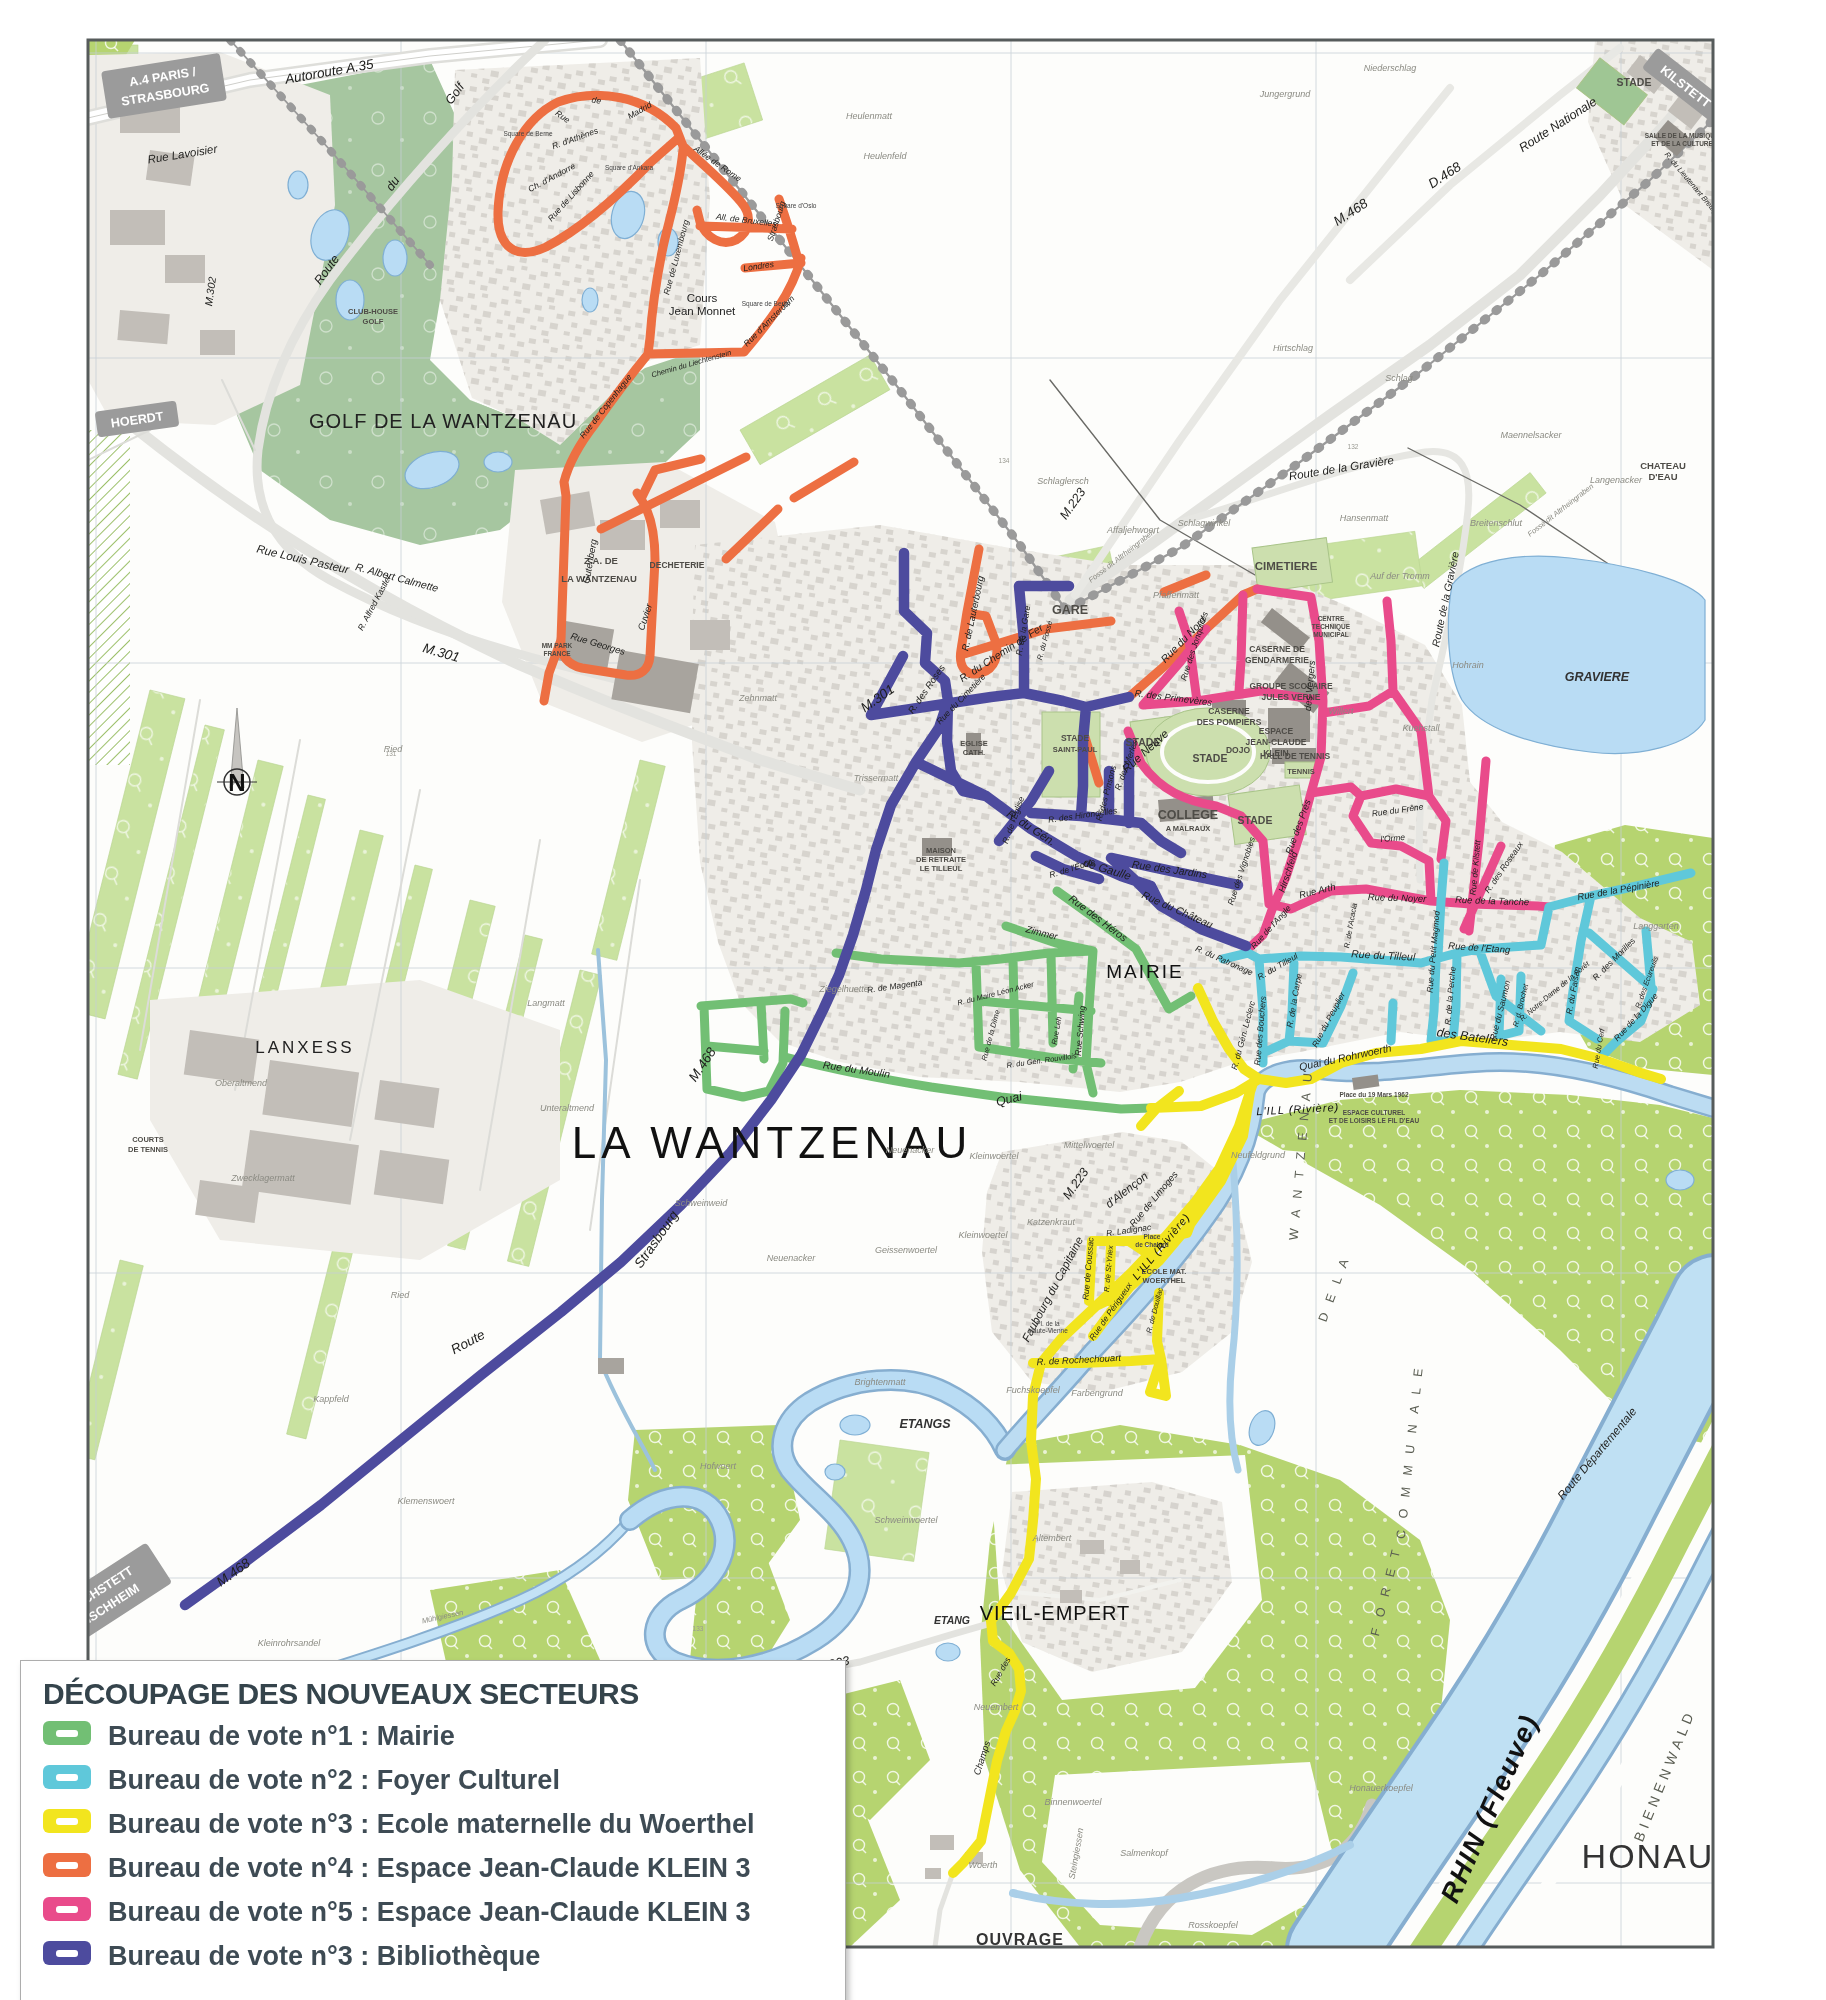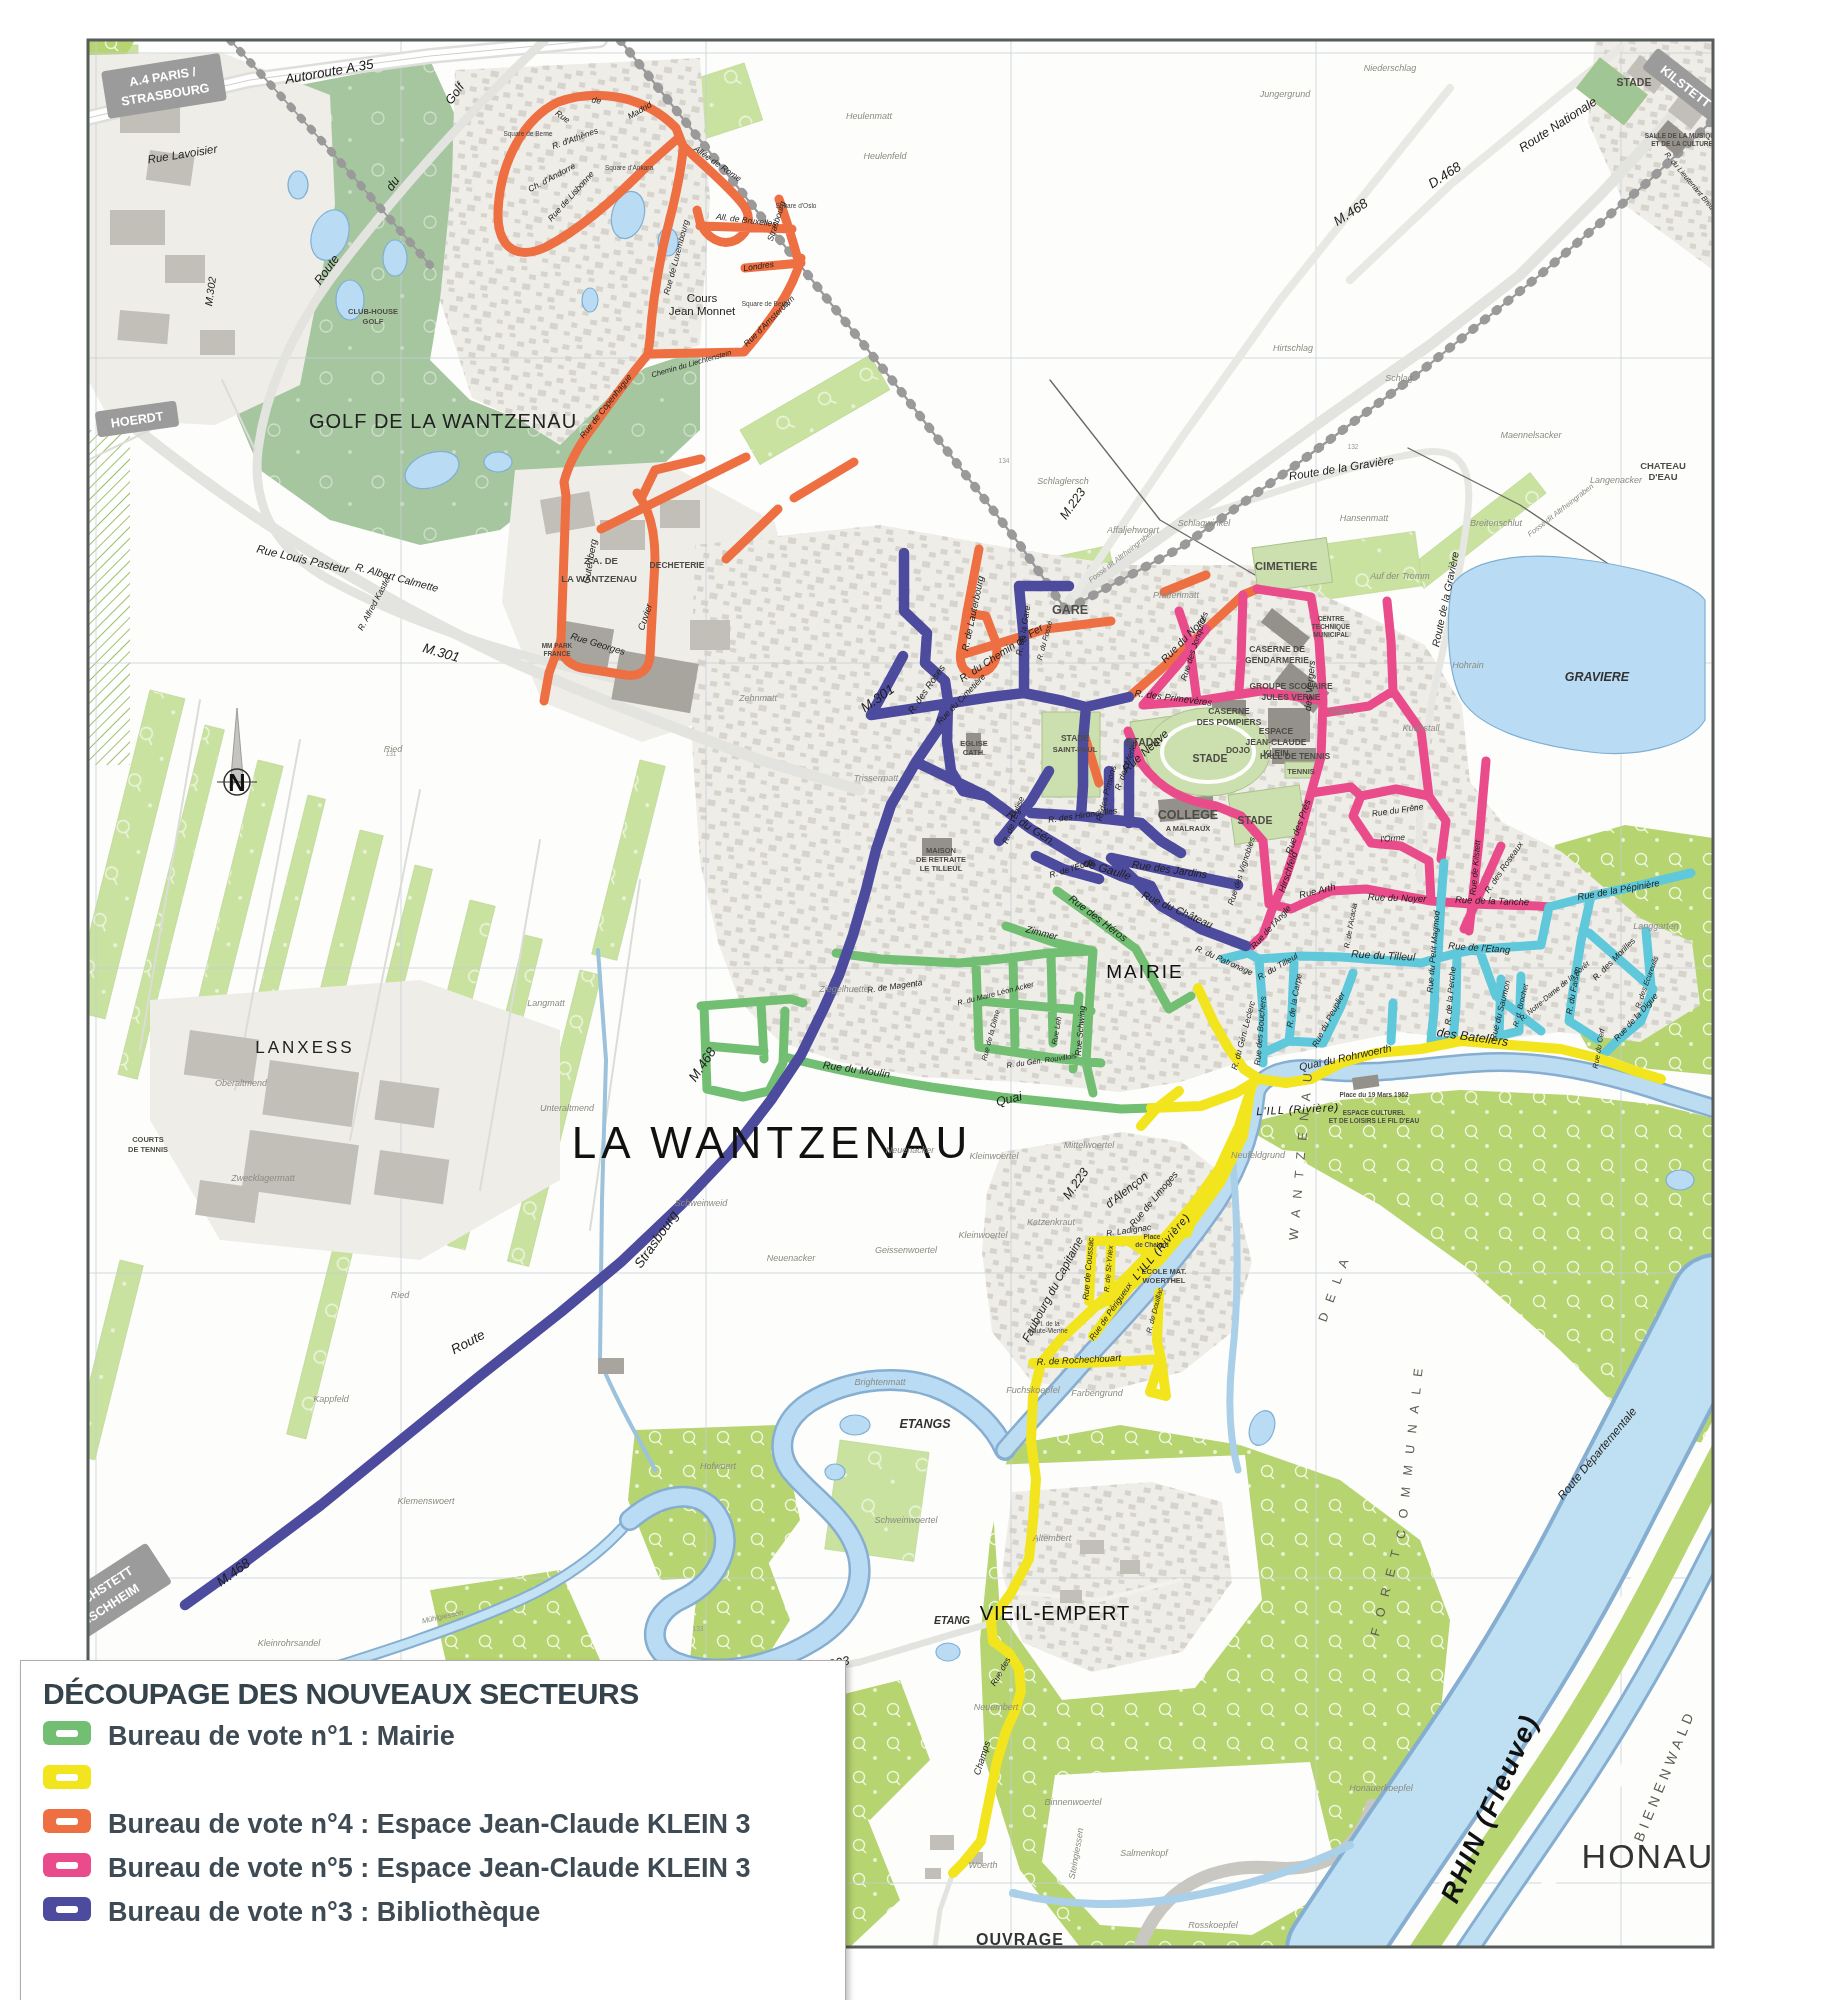--- a/index.html
+++ b/index.html
@@ -604,23 +604,30 @@
 
 <div class="legend">
   <div class="legend-title">DÉCOUPAGE DES NOUVEAUX SECTEURS</div>
   <div class="legend-row">
     <span class="swatch" style="background-color: rgb(114, 191, 116);">
           <span class="swatch-bar"></span>
         </span>
     <span class="legend-label">Bureau de vote n°1 : Mairie</span>
   </div>
   <div class="legend-row">
+    <span class="swatch" style="background-color: rgb(95, 200, 218);">
+          <span class="swatch-bar"></span>
+        </span>
+    <span class="legend-label">Bureau de vote n°2 : Foyer Culturel</span>
+  </div>
+  <div class="legend-row">
     <span class="swatch" style="background-color: rgb(242, 229, 30);">
           <span class="swatch-bar"></span>
         </span>
+    <span class="legend-label">Bureau de vote n°3 : Ecole maternelle du Woerthel</span>
   </div>
   <div class="legend-row">
     <span class="swatch" style="background-color: rgb(237, 111, 66);">
           <span class="swatch-bar"></span>
         </span>
     <span class="legend-label">Bureau de vote n°4 : Espace Jean-Claude KLEIN 3</span>
   </div>
   <div class="legend-row">
     <span class="swatch" style="background-color: rgb(233, 75, 139);">
           <span class="swatch-bar"></span>

